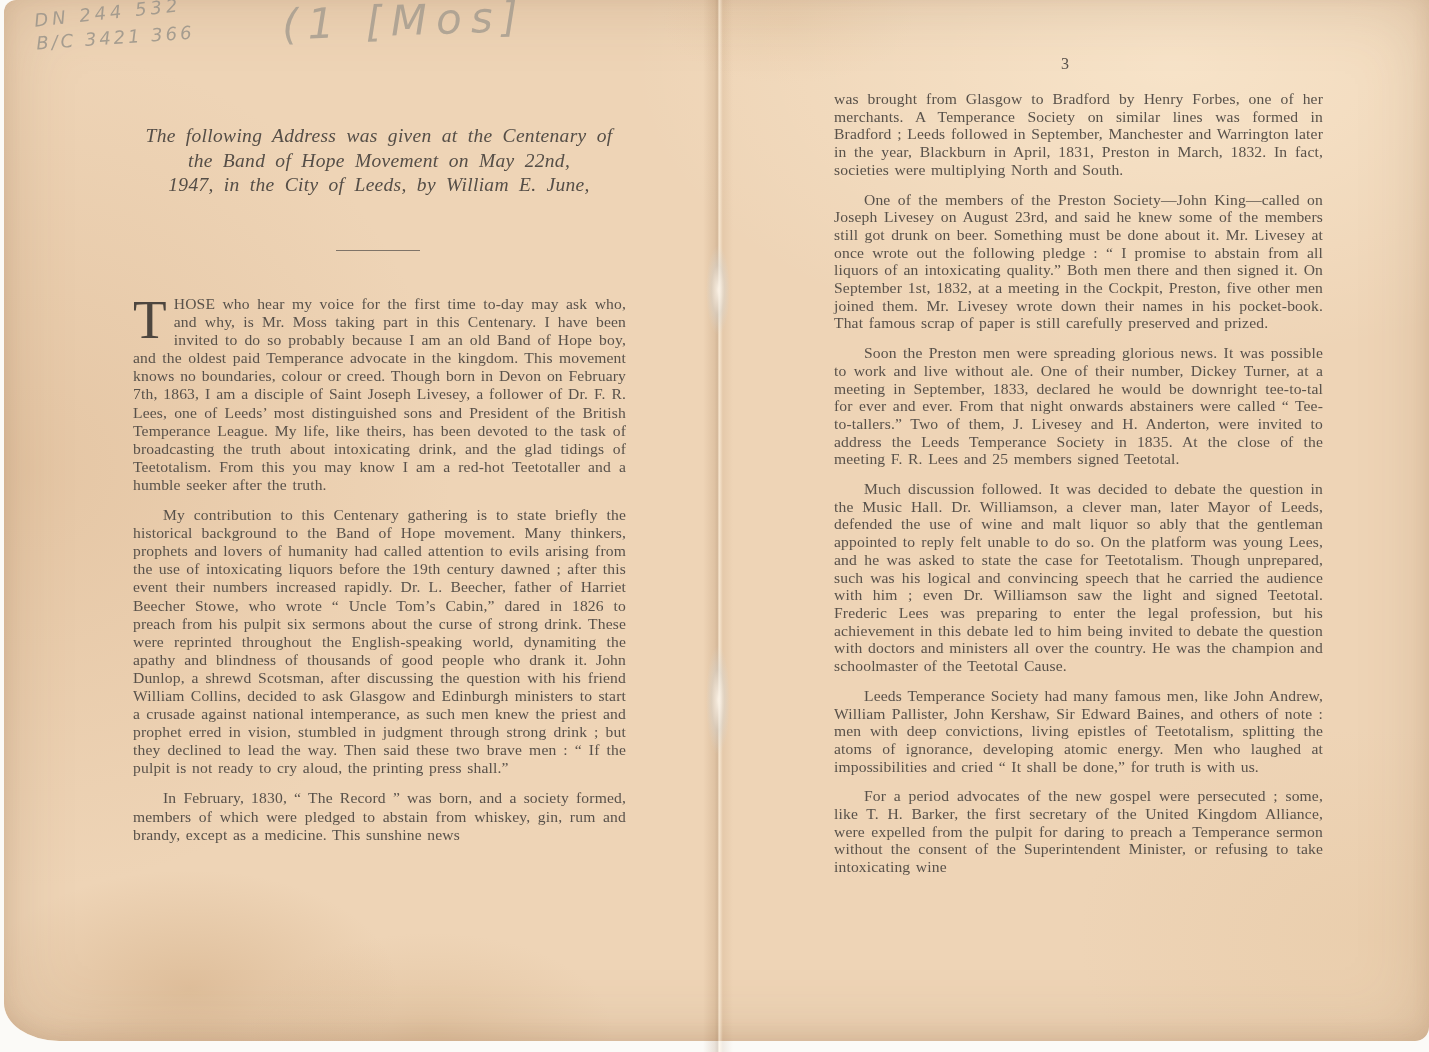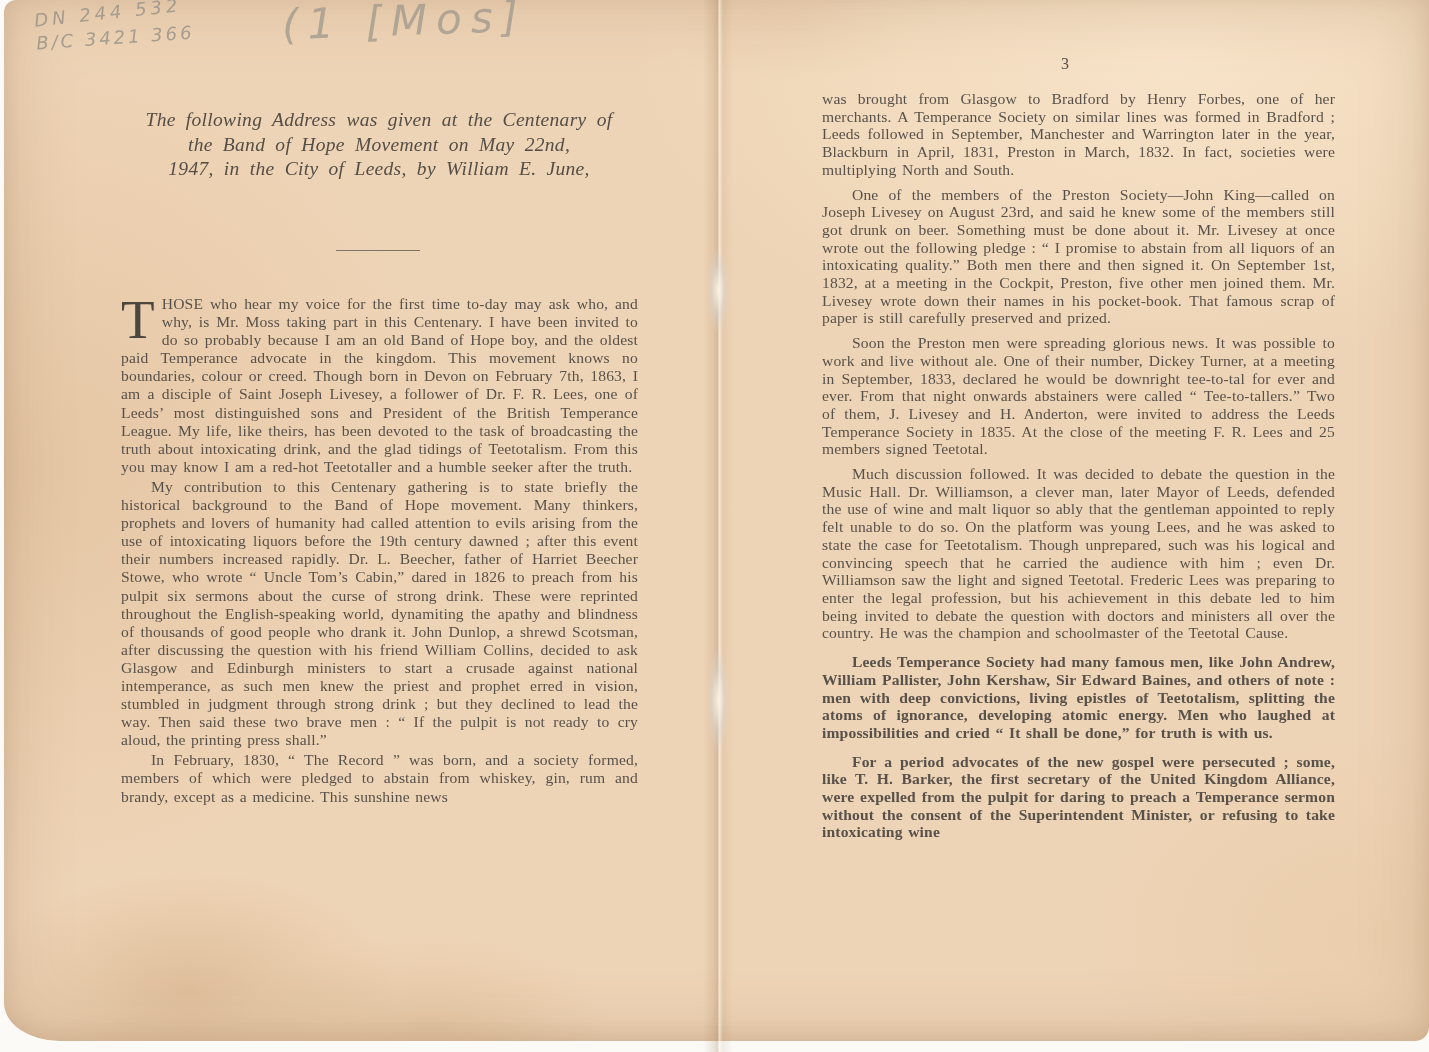--- a/index.html
+++ b/index.html
@@ -47,27 +47,27 @@
   .pencil{
     position:absolute;color:#9a948a;opacity:.85;
     font-family:"DejaVu Sans",sans-serif;font-style:italic;
   }
   .pencil.l1{left:34px;top:2px;font-size:18px;letter-spacing:4px;transform:rotate(-6deg);}
   .pencil.l2{left:36px;top:27px;font-size:18px;letter-spacing:3px;transform:rotate(-4deg);}
   .pencil.scrawl{left:282px;top:-4px;font-size:42px;letter-spacing:9px;transform:rotate(-2deg);opacity:.7;}
   
   .ink{color:#58514a;}
   .page-body p{
-    margin:0;text-align:justify;
+    margin:12px;text-align:justify;
     font-size:15.6px;letter-spacing:.15px;word-spacing:1.5px;
   }
   .page-body p.indent{text-indent:30px;}
   
   .heading{
-    position:absolute;left:128px;top:108px;width:502px;
+    position:absolute;left:128px;top:124px;width:502px;
     text-align:center;font-style:italic;
     font-size:19.5px;line-height:24.5px;word-spacing:5px;letter-spacing:.3px;
     color:#554e47;
   }
   .divider{
     position:absolute;left:336px;top:250px;width:84px;height:1px;
     background:#6b635a;opacity:.85;
   }
   .left-body{
     position:absolute;left:121px;top:295px;width:517px;
@@ -85,21 +85,21 @@
   .page-number{
     position:absolute;left:1040px;top:55px;width:50px;
     text-align:center;font-size:16px;color:#58514a;
   }
   .right-body{
     position:absolute;left:822px;top:90px;width:513px;
     line-height:17.7px;
   }
   .right-body p{margin-top:7px;}
   .right-body p:first-child{margin-top:0;}
-  .right-body p.gap{margin-top:11px;font-weight:bold;}
+  .right-body p.gap{margin-top:11px;}
 </style>
 </head>
 <body>
 
 <div class="scan">
   <div class="paper"></div>
   <div class="fold"></div>
   <div class="stitch s1"></div>
   <div class="stitch s2"></div>
 

